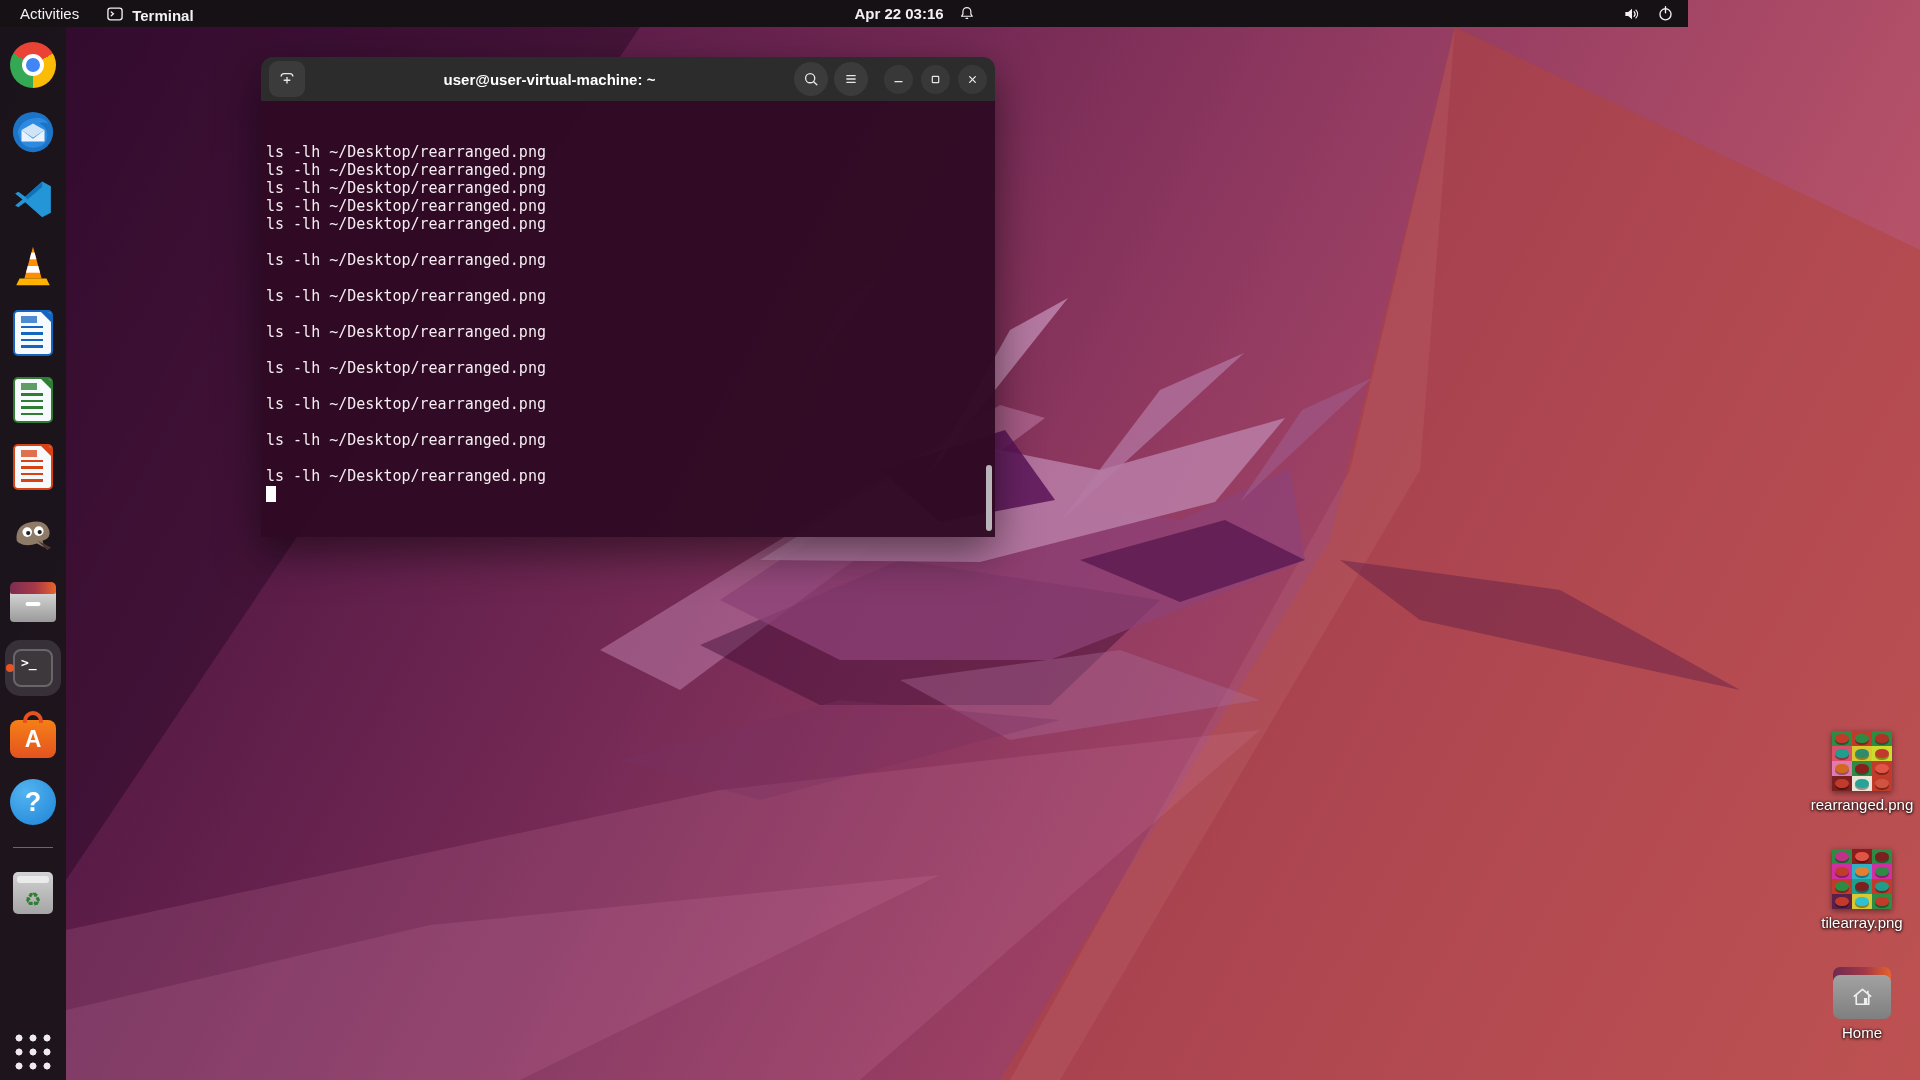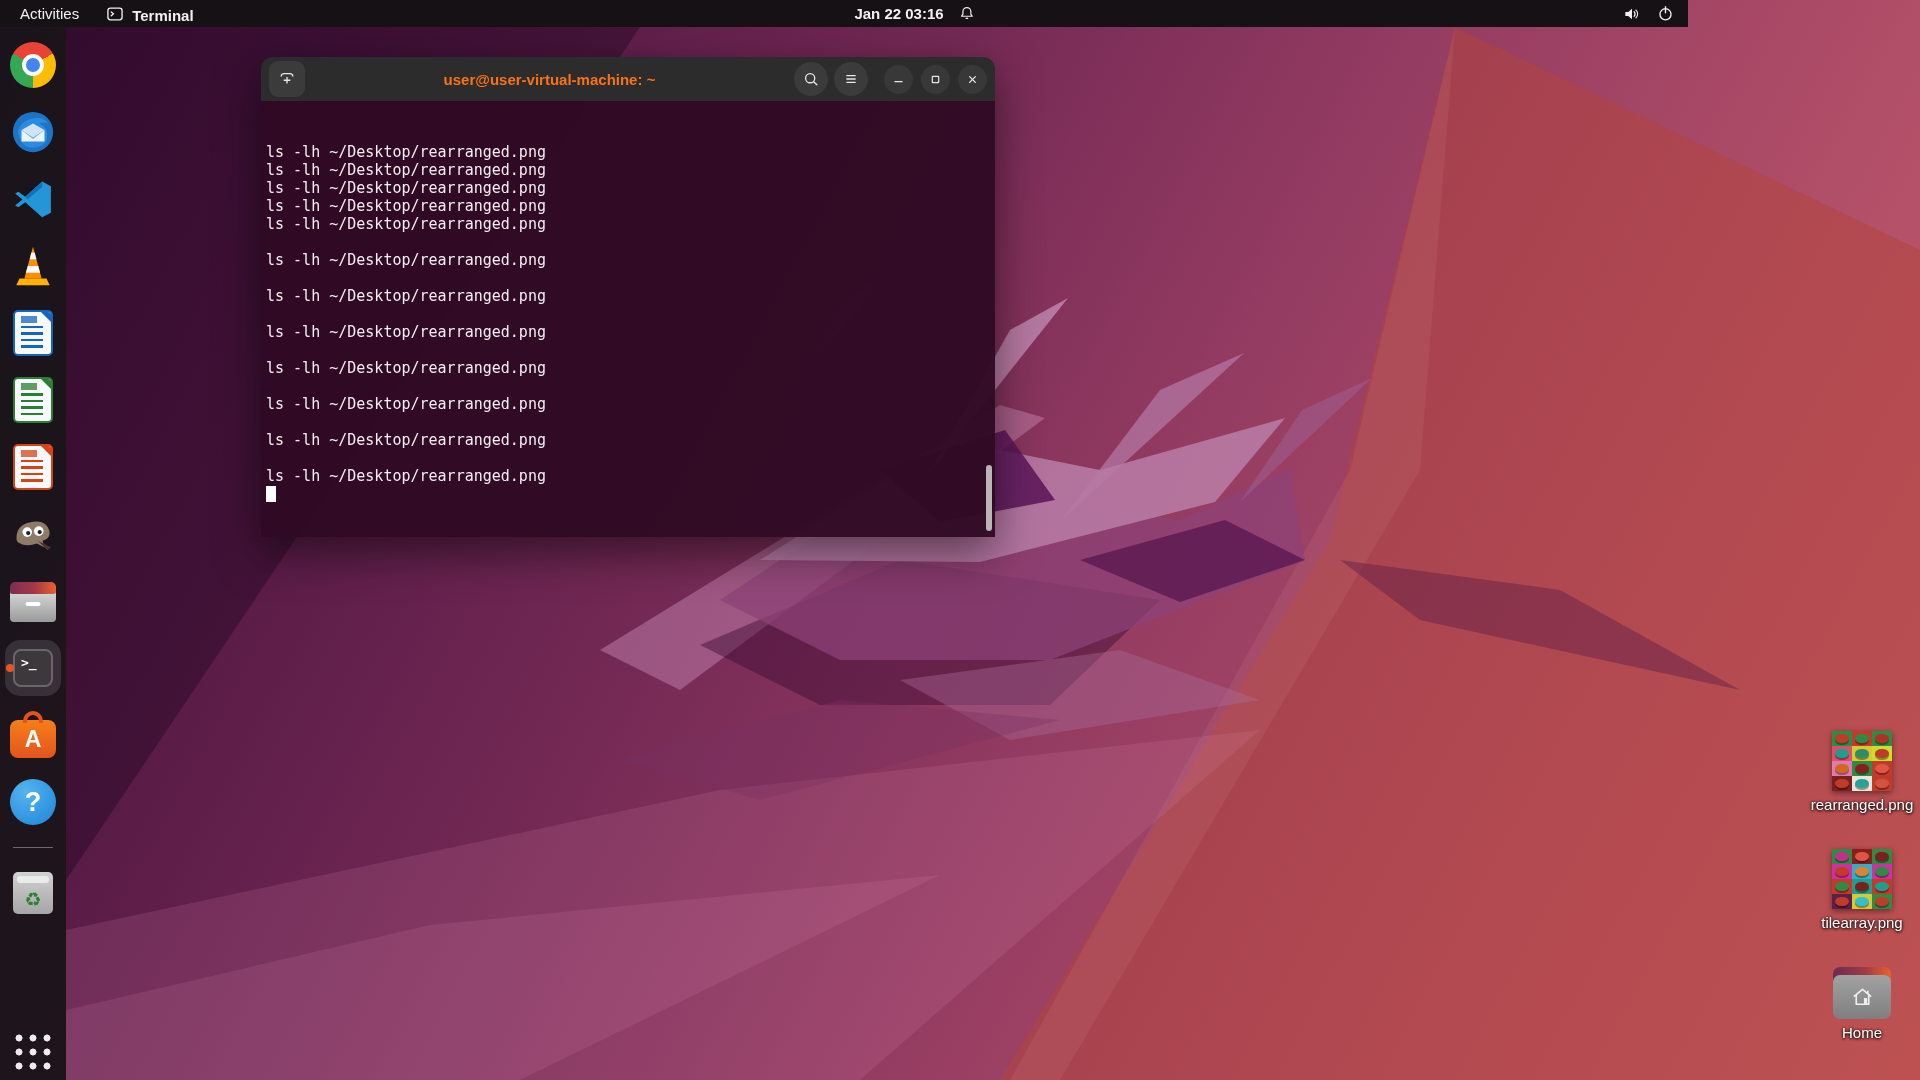--- a/index.html
+++ b/index.html
@@ -73,21 +73,21 @@
 
   
   .term-window{position:absolute;left:261px;top:57px;width:734px;height:480px;z-index:30;
     border-radius:12px 12px 0 0;box-shadow:0 16px 44px rgba(0,0,0,.5);overflow:hidden;}
   .term-header{height:44px;background:#2c2c2c;display:flex;align-items:center;padding:0 8px;gap:6px;}
   .hbtn{border:none;cursor:pointer;display:flex;align-items:center;justify-content:center;
     background:#3b3b3b;color:#eee;padding:0;}
   .hbtn.sq{width:36px;height:36px;border-radius:9px;}
   .hbtn.rnd{width:34px;height:34px;border-radius:50%;}
   .hbtn.ctl{width:29px;height:29px;border-radius:50%;background:#383838;}
-  .term-title{flex:1;text-align:center;color:#f97316;font-weight:bold;font-size:15px;
+  .term-title{flex:1;text-align:center;color:#ffffff;font-weight:bold;font-size:15px;
     white-space:nowrap;overflow:hidden;}
   .ctl-group{display:flex;align-items:center;gap:8px;margin-left:10px;}
   .term-body{position:relative;height:436px;background:rgba(48,10,36,.97);
     font-family:"DejaVu Sans Mono",monospace;font-size:15px;line-height:18px;color:#f4eef2;
     padding:6px 10px 0 5px;}
   .term-line{height:18px;white-space:pre;}
   .term-cursor-line{height:18px;display:flex;align-items:center;}
   .term-cursor{width:10px;height:16px;background:#ffffff;}
   .term-scroll{position:absolute;right:3px;top:364px;width:6px;height:66px;border-radius:3px;
     background:#b9b4b8;cursor:pointer;}
@@ -139,21 +139,21 @@
       <span class="tb-icon">
         <svg viewBox="0 0 24 24" width="20" height="20">
             <rect x="3.5" y="5" width="17" height="14" rx="3" fill="none" stroke="#f2f0f2" stroke-width="1.6"></rect>
             <path d="M7.5 9.5 l2.6 2.3 -2.6 2.3" fill="none" stroke="#f2f0f2" stroke-width="1.6" stroke-linecap="round"></path>
           </svg>
       </span>
       <span>Terminal</span>
     </div>
   </div>
   <div class="tb-center">
-    <span>Jan 22 03:16</span>
+    <span>Apr 22 03:16</span>
     <span class="tb-icon">
       <svg viewBox="0 0 24 24" width="19" height="19">
           <path d="M12 4.5 a5 5 0 0 1 5 5 v3.2 l1.8 2.8 H5.2 L7 12.7 V9.5 a5 5 0 0 1 5-5 Z" fill="none" stroke="#f2f0f2" stroke-width="1.5" stroke-linejoin="round"></path>
         <path d="M10.6 17.5 a1.6 1.6 0 0 0 2.8 0" fill="none" stroke="#f2f0f2" stroke-width="1.5"></path>
         </svg>
     </span>
   </div>
   <div class="tb-right">
     <span class="tb-icon">
       <svg viewBox="0 0 24 24" width="20" height="20">

